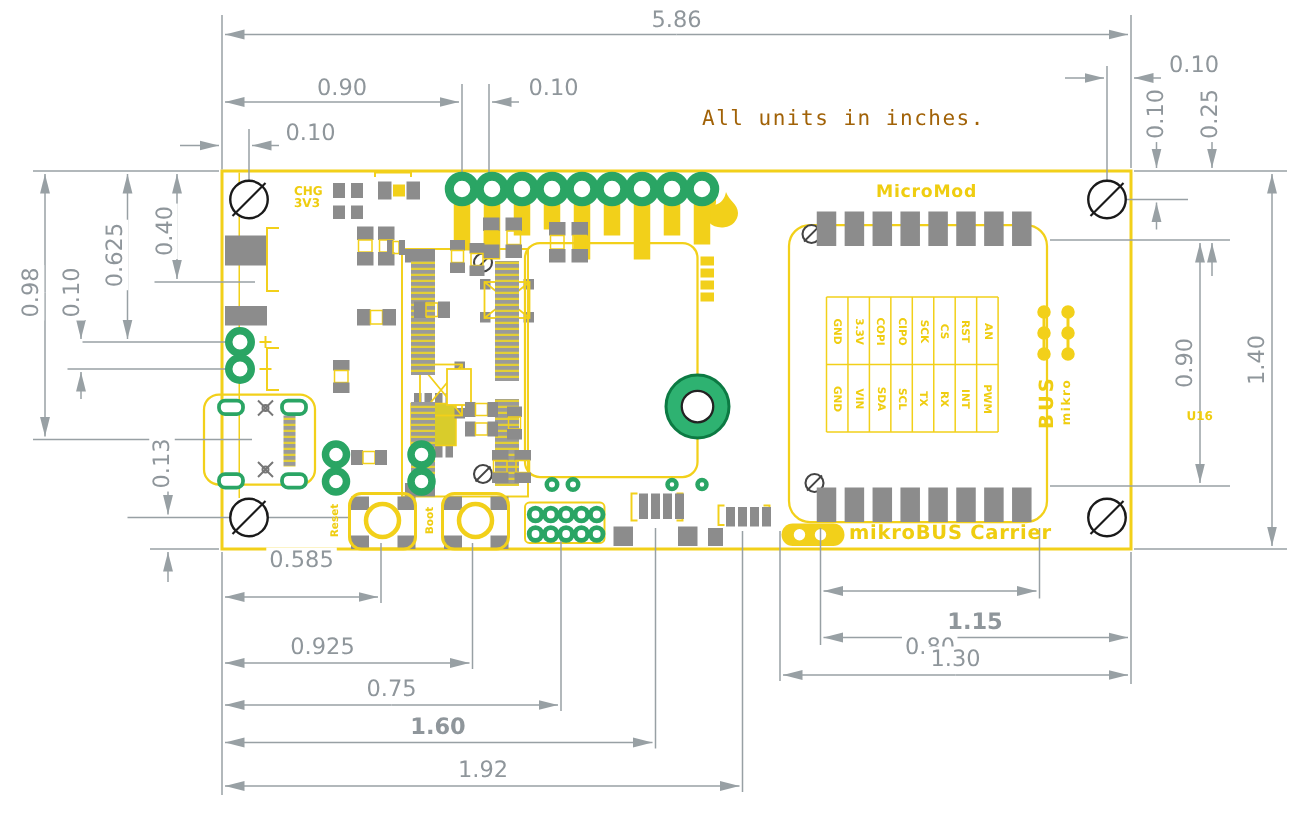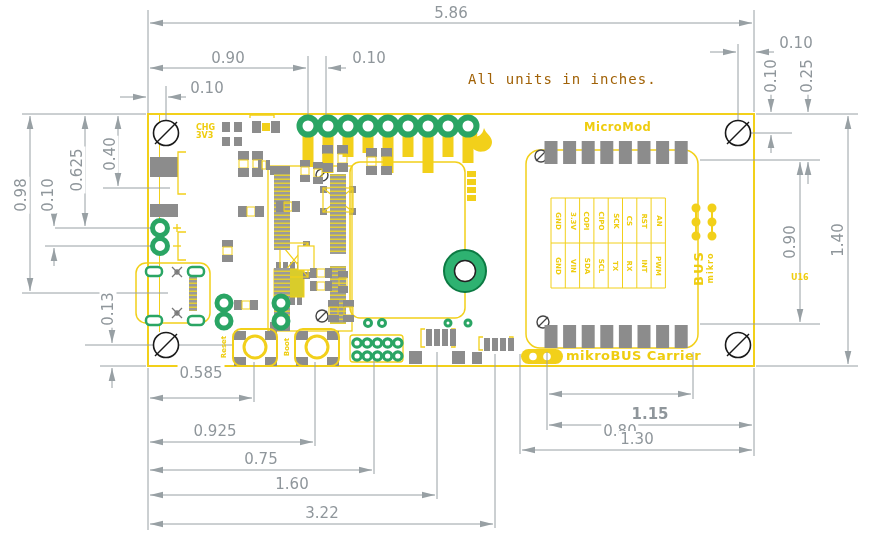--- a/index.html
+++ b/index.html
@@ -419,22 +419,22 @@
 
 <div class="dim v" style="left:21px;top:195px;">0.98</div>
 <div class="dim v" style="left:77px;top:170px;">0.625</div>
 <div class="dim v" style="left:110px;top:154px;">0.40</div>
 <div class="dim v" style="left:48px;top:195px;">0.10</div>
 <div class="dim v" style="left:108px;top:309px;">0.13</div>
 
 <div class="dim" style="left:201px;top:365px;">0.585</div>
 <div class="dim" style="left:215px;top:423px;">0.925</div>
 <div class="dim" style="left:261px;top:451px;">0.75</div>
-<div class="dim" style="left:292px;top:476px;">1.60</div>
-<div class="dim" style="left:322px;top:505px;">3.22</div>
+<div class="dim" style="left:292px;top:476px;font-weight:bold;">1.60</div>
+<div class="dim" style="left:322px;top:505px;">1.92</div>
 
 <div class="dim" style="left:620px;top:375px;margin-top:48px;">0.80</div>
 <div class="dim" style="left:650px;top:406px;font-weight:bold;">1.15</div>
 <div class="dim" style="left:637px;top:431px;">1.30</div>
 
 <div class="silk" style="left:196px;top:132px;font-size:8px;">3V3</div>
 <div class="silk" style="left:196px;top:124px;font-size:8px;">CHG</div>
 <div class="silk" style="left:584px;top:122px;font-size:11.5px;letter-spacing:.5px;">MicroMod</div>
 <div class="silk" style="left:566px;top:349px;font-size:13px;letter-spacing:.5px;">mikroBUS Carrier</div>
 <div class="silk" style="left:791px;top:274px;font-size:8px;">U16</div>

